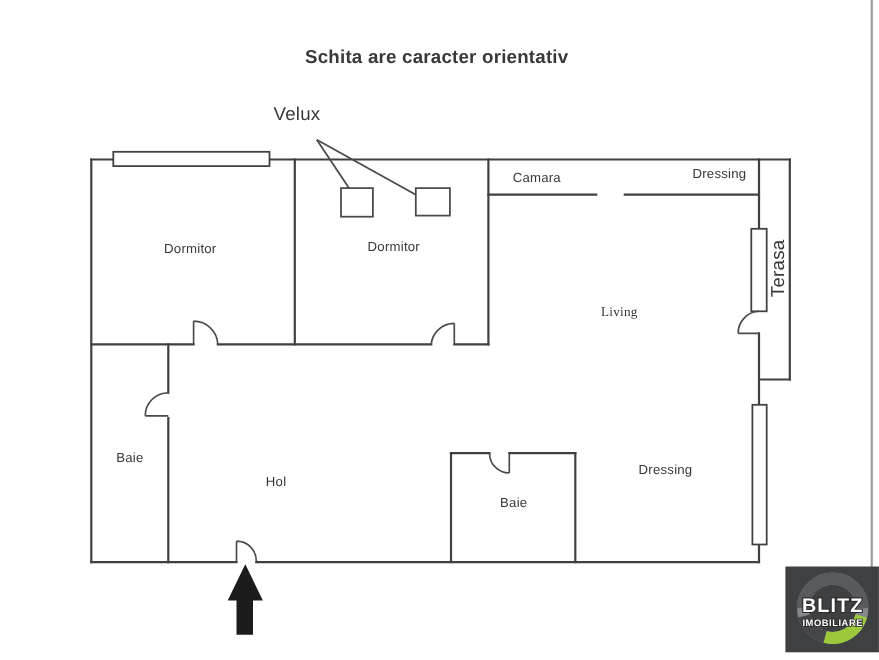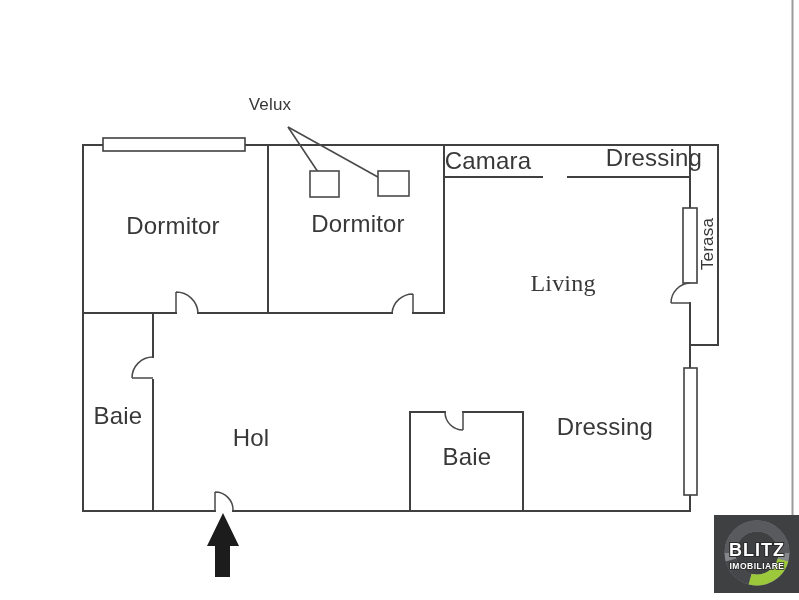--- a/index.html
+++ b/index.html
@@ -3,21 +3,21 @@
 <meta charset="utf-8">
 <style>
   html,body{margin:0;padding:0;background:#fff;}
   .canvas{
     position:relative;width:799px;height:600px;background:#ffffff;
     font-family:"Liberation Sans", sans-serif;overflow:hidden;
   }
   .plan-svg{position:absolute;left:0;top:0;}
   .lbl{
     position:absolute;transform:translate(-50%,-50%);
-    font-size:24px;color:#383838;white-space:nowrap;line-height:1;
+    font-size:12px;color:#383838;white-space:nowrap;line-height:1;
     letter-spacing:0.2px;
   }
   .lbl.small{font-size:17px;}
   .lbl.title{font-size:17px;font-weight:600;}
   .lbl.vertical{transform:translate(-50%,-50%) rotate(-90deg);}
 </style>
 </head>
 <body>
 
 <div class="canvas">
@@ -78,20 +78,21 @@
       <rect x="714" y="515" width="85" height="78" fill="#3f4042"></rect>
       <circle cx="757" cy="553" r="27" fill="none" stroke="#85878a" stroke-width="11"></circle>
       <path d="M730,553 A27,27 0 0 1 784,553" fill="none" stroke="#595a5d" stroke-width="11"></path>
       <path d="M783,560 A27,27 0 0 1 750,579" fill="none" stroke="#9cc93c" stroke-width="11"></path>
       <path d="M750,579 A27,27 0 0 1 731,560" fill="none" stroke="#46474a" stroke-width="11"></path>
       <text x="757" y="556" text-anchor="middle" font-family="Liberation Sans, sans-serif" font-size="18" font-weight="bold" fill="#ffffff" stroke="#2a2a2a" stroke-width="2" paint-order="stroke" letter-spacing="1">BLITZ</text>
       <text x="757" y="569" text-anchor="middle" font-family="Liberation Sans, sans-serif" font-size="8.5" font-weight="bold" fill="#ffffff" stroke="#2a2a2a" stroke-width="1.4" paint-order="stroke" letter-spacing="0.5">IMOBILIARE</text>
     </g>
   </svg>
 
+  <div class="lbl title" style="left:397px;top:52px;">Schita are caracter orientativ</div>
 
   <div class="lbl small" style="left:270px;top:104px;">Velux</div>
 
   <div class="lbl" style="left:173px;top:226px;">Dormitor</div>
 
   <div class="lbl" style="left:358px;top:224px;">Dormitor</div>
 
   <div class="lbl" style="left:488px;top:161px;">Camara</div>
 
   <div class="lbl" style="left:654px;top:158px;">Dressing</div>

